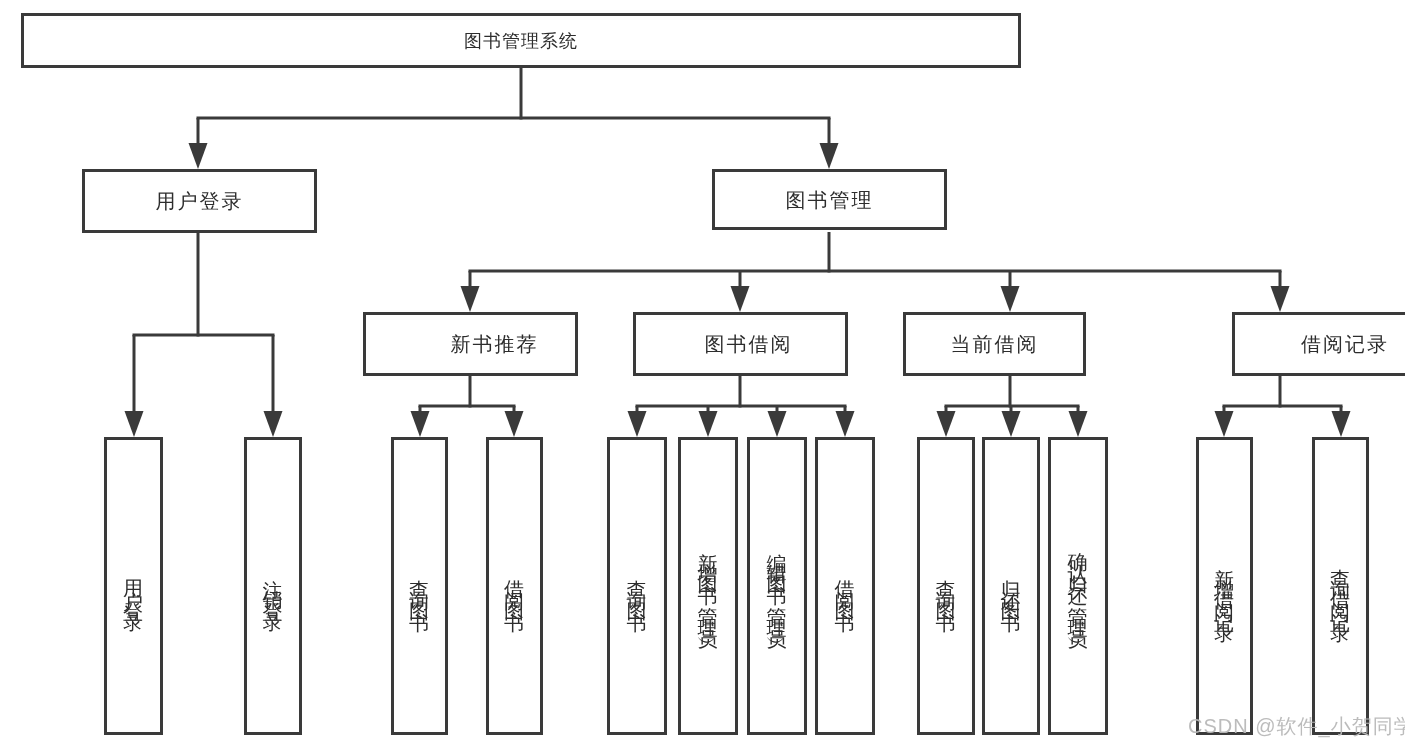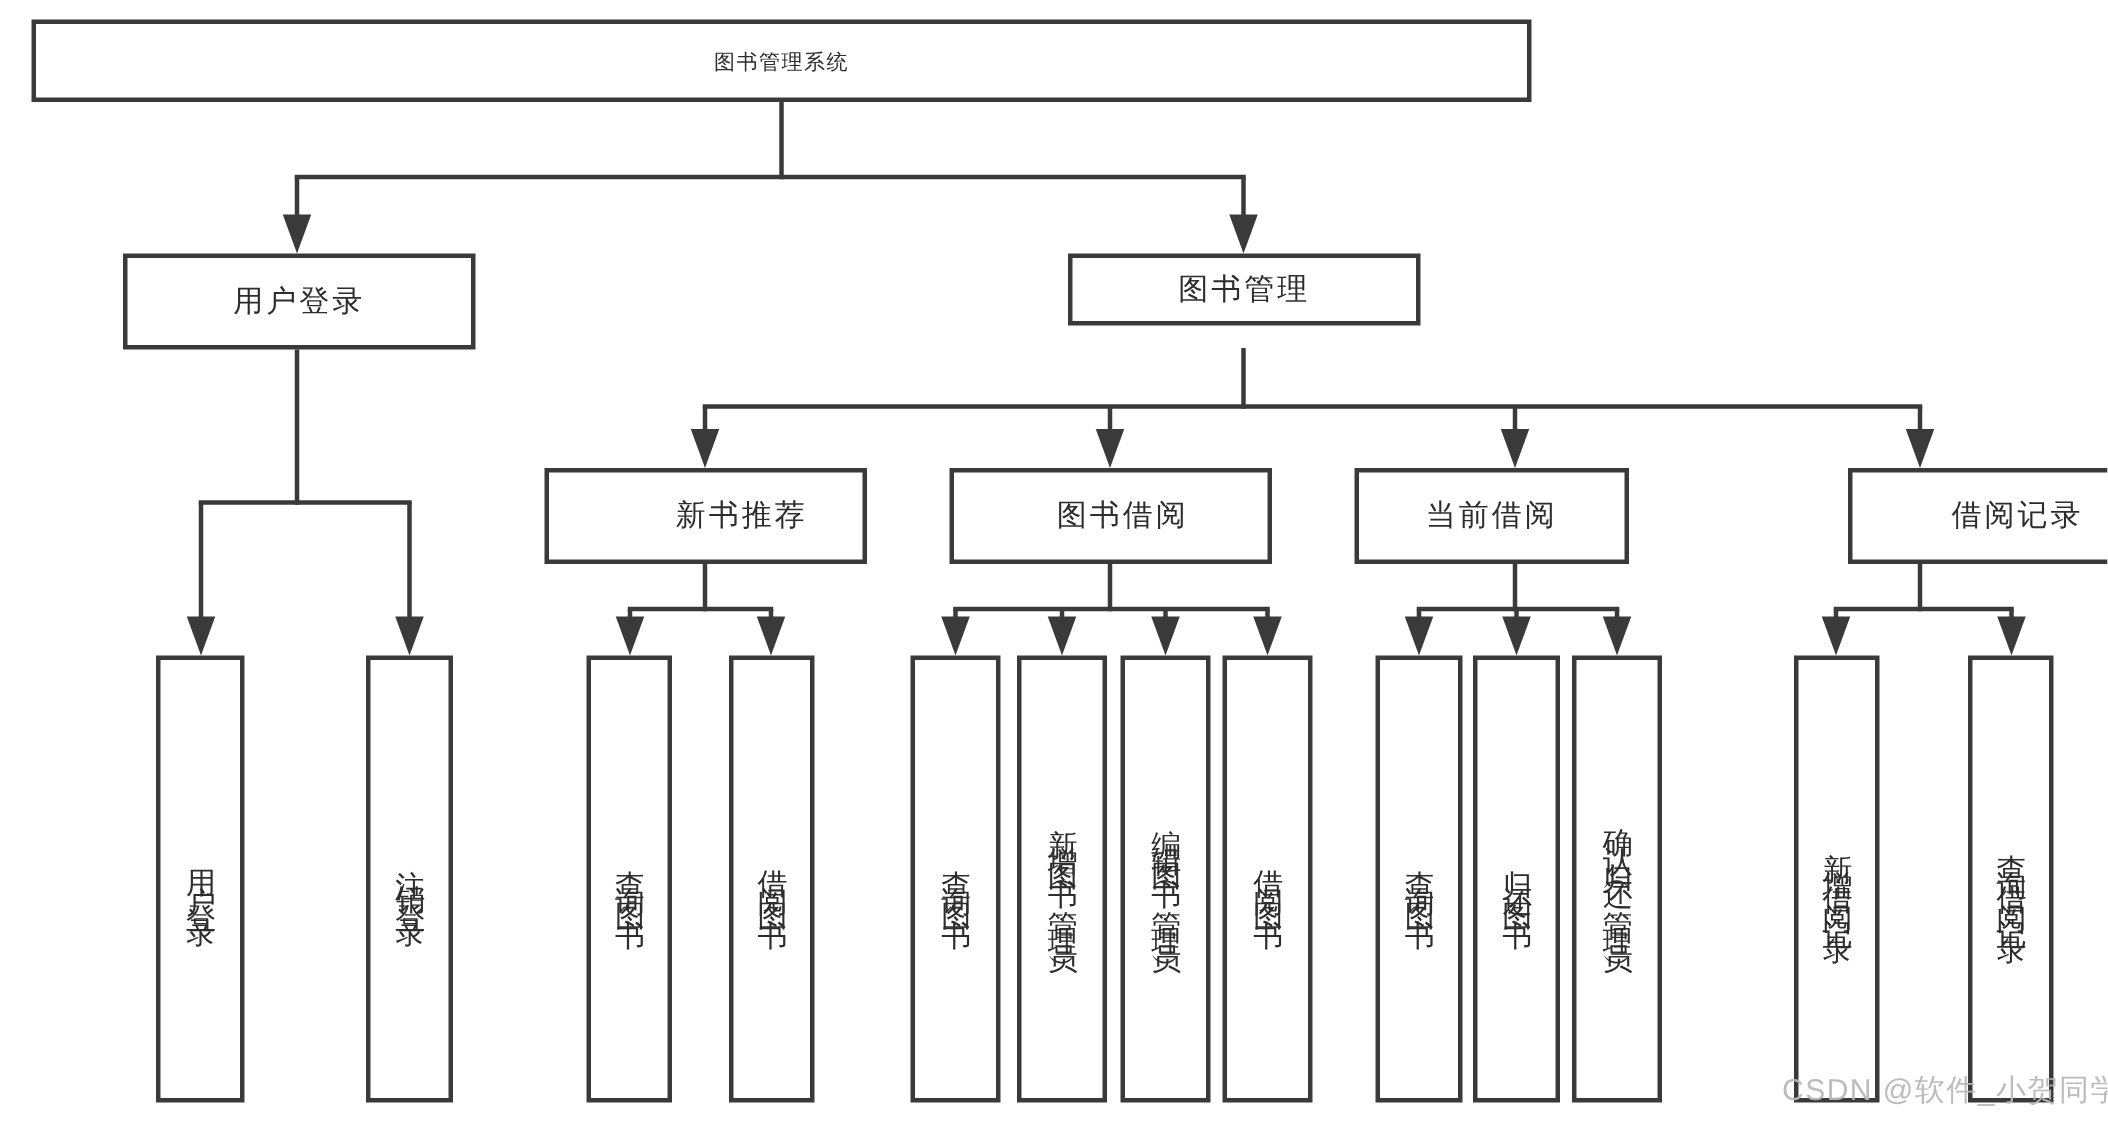--- a/index.html
+++ b/index.html
@@ -27,21 +27,21 @@
     box-sizing: border-box;
     background: #ffffff;
     border: 3px solid #3a3a3a;
     color: #2d2d2d;
     display: flex;
     align-items: center;
     justify-content: center;
     text-align: center;
     line-height: 1;
   }
-  .box.h-root { font-size: 14px; letter-spacing: 1px; }
+  .box.h-root { font-size: 18px; letter-spacing: 1px; }
   .box.h { font-size: 20px; letter-spacing: 2px; }
   .box.v {
     writing-mode: vertical-rl;
     text-orientation: mixed;
     font-size: 20px;
     letter-spacing: 11px;
   }
   .wire { stroke: #3a3a3a; stroke-width: 3; fill: none; }
   .head { fill: #3a3a3a; stroke: none; }
   #watermark {
@@ -132,21 +132,21 @@
       <line class="wire" x1="1224" y1="406" x2="1224" y2="416"></line>
       <polygon class="head" points="1214.5,411 1233.5,411 1224,437"></polygon>
       <line class="wire" x1="1341" y1="406" x2="1341" y2="416"></line>
       <polygon class="head" points="1331.5,411 1350.5,411 1341,437"></polygon>
     </g>
   </svg>
 
   <div class="box h-root" style="left:21px; top:13px; width:1000px; height:55px;">图书管理系统</div>
 
   <div class="box h" style="left:82px; top:169px; width:235px; height:64px;">用户登录</div>
-  <div class="box h" style="left:712px; top:169px; width:235px; height:48px;">图书管理</div>
+  <div class="box h" style="left:712px; top:169px; width:235px; height:61px;">图书管理</div>
 
   <div class="box h" style="left:363px; top:312px; width:215px; height:64px;padding-left:48px;">新书推荐</div>
   <div class="box h" style="left:633px; top:312px; width:215px; height:64px;padding-left:16px;">图书借阅</div>
   <div class="box h" style="left:903px; top:312px; width:183px; height:64px;">当前借阅</div>
   <div class="box h" style="left:1232px; top:312px; width:226px; height:64px;">借阅记录</div>
 
   <div class="box v" style="left:104px; top:437px; width:59px; height:298px;">用户登录</div>
   <div class="box v" style="left:244px; top:437px; width:58px; height:298px;">注销登录</div>
 
   <div class="box v" style="left:391px; top:437px; width:57px; height:298px;">查询图书</div>

